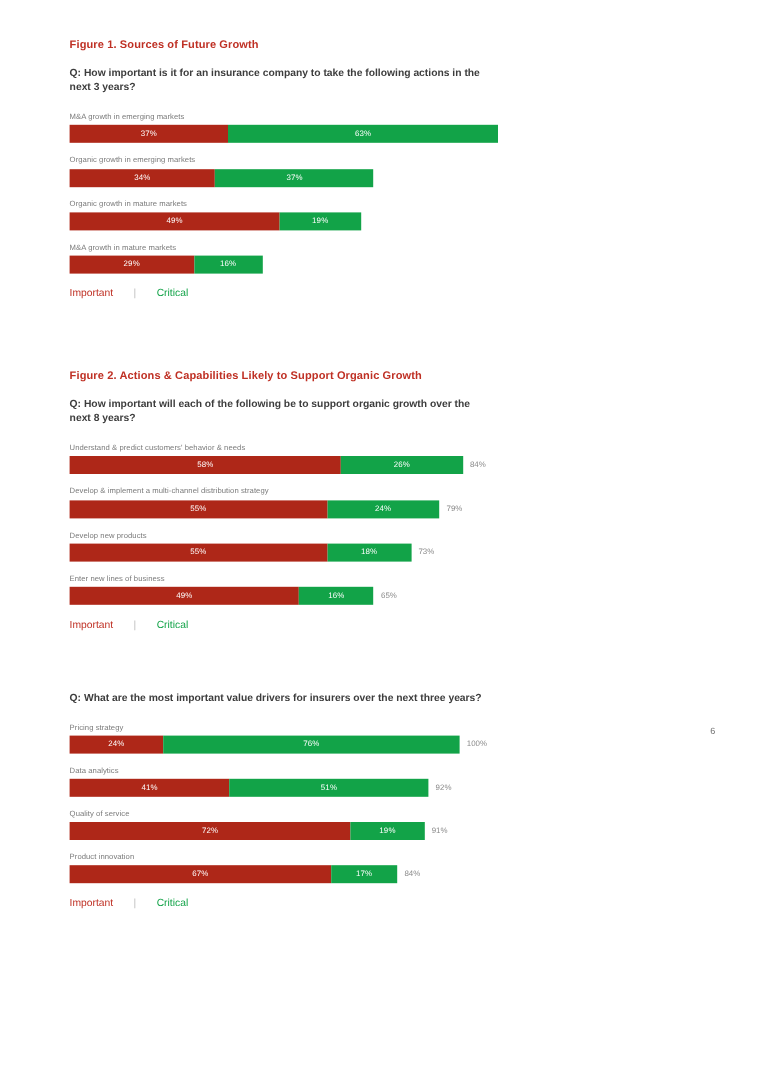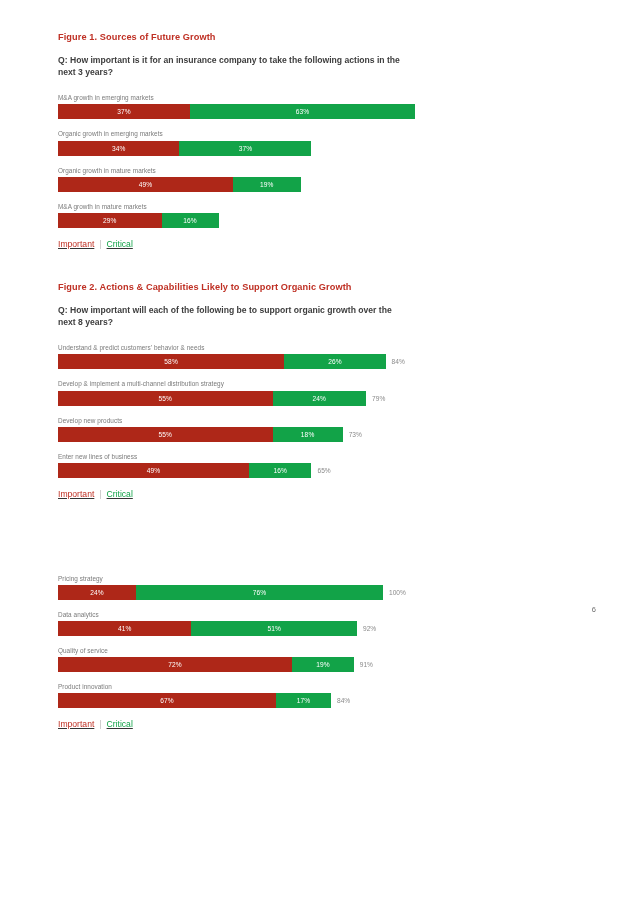--- a/index.html
+++ b/index.html
@@ -23,21 +23,21 @@
     height: 642px;
     padding: 0;
   }
 
   .figure-block {
     position: absolute;
     left: 58px;
     width: 520px;
   }
   #fig1 { top: 32px; }
-  #fig2 { top: 282px; }
+  #fig2 { top: 308px; }
   #fig3 { top: 575px; }
 
   .fig-title {
     color: #bf3024;
     font-size: 9.2px;
     font-weight: bold;
     letter-spacing: 0.1px;
     margin: 0 0 11px 0;
     line-height: 1.2;
   }
@@ -90,22 +90,21 @@
     color: #8a8a8a;
     margin-left: 6px;
     white-space: nowrap;
   }
 
   .legend {
     margin-top: 10px;
     font-size: 8.6px;
     display: flex;
     align-items: center;
-    gap: 0;
-    text-decoration: underline;
+    gap: 12px;
   }
   .legend-important { color: #bf3024; }
   .legend-sep { color: #bdbdbd; margin: 0 5px; }
   .legend-critical { color: #12a348; }
 
   .page-number {
     position: absolute;
     right: 42px;
     bottom: 28px;
     font-size: 7.5px;
@@ -211,20 +210,21 @@
         </div>
       </div>
     <div class="legend">
       <span class="legend-important">Important</span>
       <span class="legend-sep">|</span>
       <span class="legend-critical">Critical</span>
     </div>
   </section>
 
   <section class="figure-block" id="fig3">
+    <p class="fig-question">Q: What are the most important value drivers for insurers over the next three years?</p>
     <div class="bars">
         <div class="bar-group">
           <div class="bar-label">Pricing strategy</div>
           <div class="bar-row">
             <div class="bar-track">
               <div class="seg seg-important" style="width: 78px; background: rgb(174, 39, 24);">24%</div>
               <div class="seg seg-critical" style="width: 247px; background: rgb(18, 163, 72);">76%</div>
             </div>
             <div class="bar-total">100%</div>
           </div>

